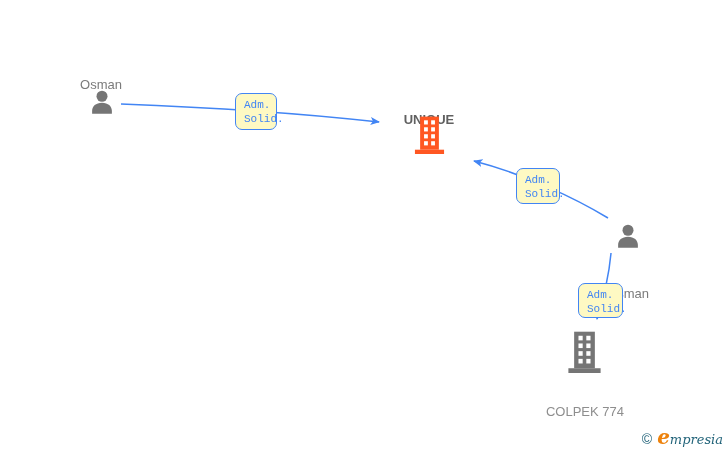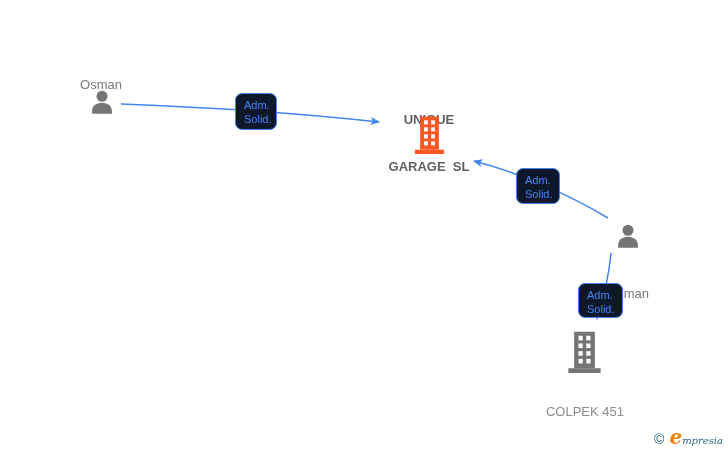--- a/index.html
+++ b/index.html
@@ -35,27 +35,28 @@
     color: #606060;
   }
   .name-label.company-secondary {
     color: #8e8e8e;
   }
   .node-icon { position: absolute; }
   .node-icon svg { display: block; width: 100%; height: 100%; }
   .edge-label {
     position: absolute;
     box-sizing: border-box;
-    background: #0f172a;
+    background: #fef9c3;
     border: 1.5px solid #4285F4;
     border-radius: 7px;
     color: #4285F4;
     font-size: 11px;
     line-height: 14px;
     padding: 4px 0 0 8px;
+    font-family: Liberation Mono, monospace;
   }
   .logo {
     position: absolute;
     right: 5px;
     bottom: 3px;
     display: flex;
     align-items: baseline;
   }
   .logo-c {
     color: #23647A;
@@ -68,21 +69,21 @@
     font-family: "DejaVu Serif", serif;
     font-style: italic;
     font-weight: bold;
     font-size: 20px;
     line-height: 18px;
   }
   .logo-rest {
     color: #23647A;
     font-family: "DejaVu Serif", serif;
     font-style: italic;
-    font-size: 10px;
+    font-size: 13px;
   }
 </style>
 </head>
 <body>
 
 <div class="canvas">
 
   <svg class="edges-layer" viewBox="0 0 728 450" xmlns="http://www.w3.org/2000/svg">
     <defs>
       <marker id="arw" markerWidth="11" markerHeight="9" refX="8.5" refY="4" orient="auto" markerUnits="userSpaceOnUse">
@@ -99,21 +100,20 @@
   </div>
   <div class="node-icon" style="left:87px; top:87px; width:30px; height:31px;">
     <svg viewBox="0 0 24 24" fill="#757575">
       <circle cx="12" cy="7" r="4.4"></circle>
       <path d="M12 12.2c-4.9 0-7.9 2.9-7.9 6.4V21h15.8v-2.4c0-3.5-3-6.4-7.9-6.4z"></path>
     </svg>
   </div>
 
   <div class="name-label company-primary" style="left:369px; top:81px;">
     <div>UNIQUE</div>
-    <div>GARAGE  SL</div>
   </div>
   <div class="node-icon" style="left:413px; top:116px; width:33px; height:38px;">
     <svg viewBox="0 0 26 30">
       <g fill="#FF5722">
         <rect x="1.5" y="26.6" width="23" height="3.4"></rect>
         <rect x="5.6" y="0.5" width="14.8" height="26.1"></rect>
       </g>
       <g fill="#ffffff">
         <rect x="8.7" y="3.4" width="3" height="3.3"></rect>
           <rect x="14.3" y="3.4" width="3" height="3.3"></rect>
@@ -149,21 +149,21 @@
         <rect x="8.7" y="8.9" width="3" height="3.3"></rect>
           <rect x="14.3" y="8.9" width="3" height="3.3"></rect>
         <rect x="8.7" y="14.4" width="3" height="3.3"></rect>
           <rect x="14.3" y="14.4" width="3" height="3.3"></rect>
         <rect x="8.7" y="19.9" width="3" height="3.3"></rect>
           <rect x="14.3" y="19.9" width="3" height="3.3"></rect>
       </g>
     </svg>
   </div>
   <div class="name-label company-secondary" style="left:525px; top:373px;">
-    <div>COLPEK 451</div>
+    <div>COLPEK 774</div>
     
   </div>
 
   <div class="edge-label" style="left:235px; top:93px; width:42px; height:37px;">
     <div>Adm.</div>
     <div>Solid.</div>
   </div>
   <div class="edge-label" style="left:516px; top:168px; width:44px; height:36px;">
     <div>Adm.</div>
     <div>Solid.</div>

